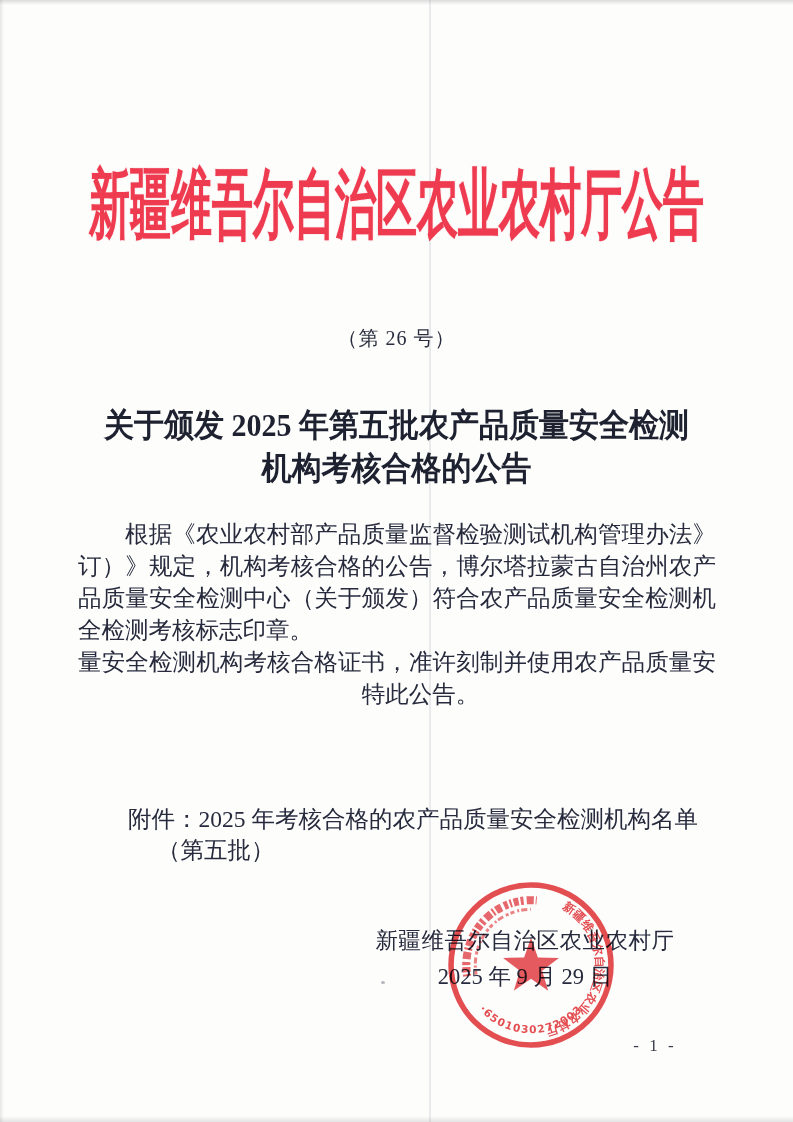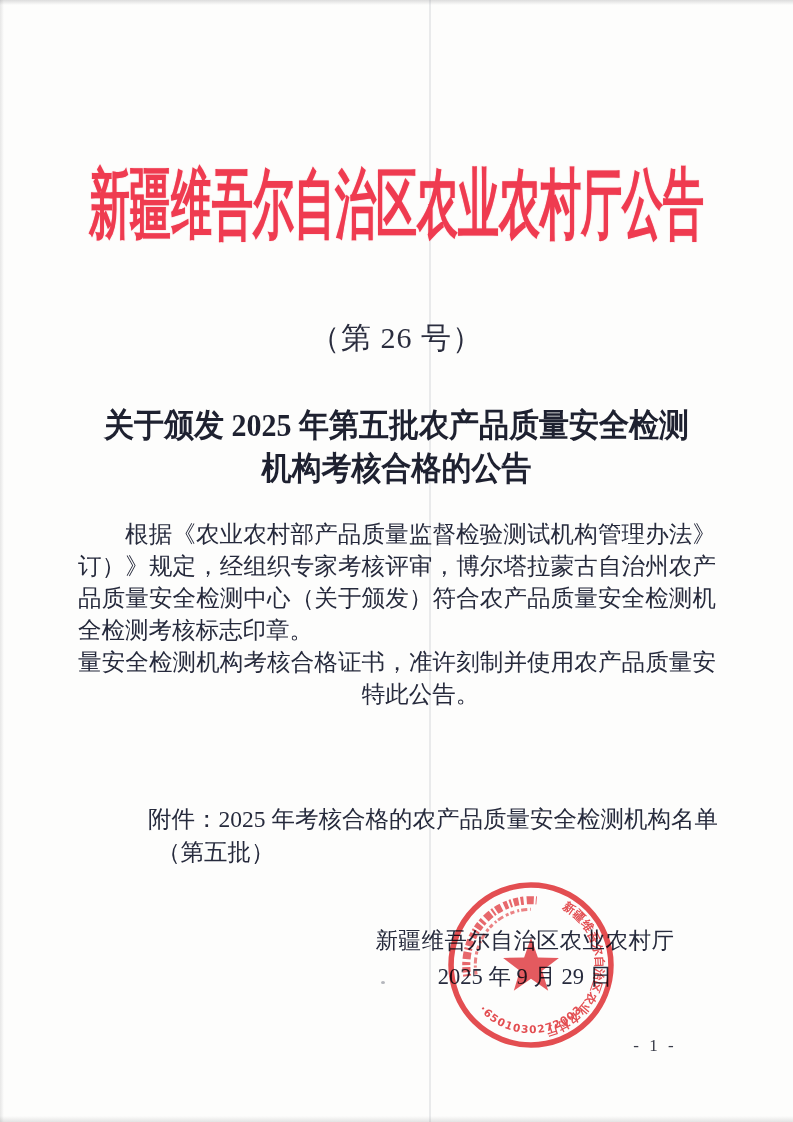--- a/index.html
+++ b/index.html
@@ -25,41 +25,41 @@
   
   .masthead{
     position:absolute;top:162px;left:0;right:0;text-align:center;
     font-size:50px;line-height:56px;font-weight:bold;color:#ef3b50;
     transform:scale(0.82,1.52);transform-origin:50% 0;
     white-space:nowrap;letter-spacing:0px;
     text-shadow:0 0 1px rgba(239,59,80,.55);
   }
   .issue-no{
     position:absolute;top:323px;left:0;right:0;text-align:center;
-    font-size:30px;line-height:30px;color:#2a2d3e;letter-spacing:1px;
+    font-size:20px;line-height:30px;color:#2a2d3e;letter-spacing:1px;
   }
   .doc-title{
     position:absolute;top:404px;left:40px;right:40px;text-align:center;
     font-size:30px;line-height:39px;font-weight:bold;color:#1e2130;
     transform:scaleY(1.08);transform-origin:50% 0;
   }
   .body-block{
     position:absolute;top:518px;left:78px;width:638px;
     font-size:23.5px;color:#262a3c;
   }
   .bline{line-height:32px;height:32px;white-space:nowrap;}
   .jst{text-align:justify;text-align-last:justify;white-space:normal;
        overflow:hidden;}
   .idt{text-indent:2em;text-align:center;}
   .attach-block{
     position:absolute;top:803px;left:78px;width:660px;
     font-size:23.5px;color:#262a3c;
   }
-  .aline1{line-height:32.5px;padding-left:50px;white-space:nowrap;text-align:center;}
-  .aline2{line-height:32.5px;padding-left:79px;white-space:nowrap;}
+  .aline1{line-height:32.5px;padding-left:50px;white-space:nowrap;}
+  .aline2{line-height:32.5px;padding-left:79px;white-space:nowrap;font-family:Liberation Mono, monospace;}
 
   .signature{
     position:absolute;top:926px;left:370px;width:310px;text-align:center;
     font-size:22.5px;line-height:30px;color:#262a3c;letter-spacing:0.5px;
     white-space:nowrap;
   }
   .doc-date{
     position:absolute;top:962px;left:370px;width:310px;text-align:center;
     font-size:22.5px;line-height:30px;color:#262a3c;white-space:nowrap;
   }
@@ -91,21 +91,21 @@
 
   <div class="issue-no">（第 26 号）</div>
 
   <div class="doc-title">
     <div>关于颁发 2025 年第五批农产品质量安全检测</div>
     <div>机构考核合格的公告</div>
   </div>
 
   <div class="body-block">
     <div class="bline jst idt">根据《农业农村部产品质量监督检验测试机构管理办法》</div>
-    <div class="bline jst">订）》规定，经组织专家考核评审，博尔塔拉蒙古自治州农产</div>
+    <div class="bline jst">订）》规定，机构考核合格的公告，博尔塔拉蒙古自治州农产</div>
     <div class="bline jst">品质量安全检测中心（关于颁发）符合农产品质量安全检测机</div>
     <div class="bline">全检测考核标志印章。</div>
     <div class="bline jst">量安全检测机构考核合格证书，准许刻制并使用农产品质量安</div>
     <div class="bline idt">特此公告。</div>
   </div>
 
   <div class="attach-block">
     <div class="aline1">附件：2025 年考核合格的农产品质量安全检测机构名单</div>
     <div class="aline2">（第五批）</div>
   </div>

